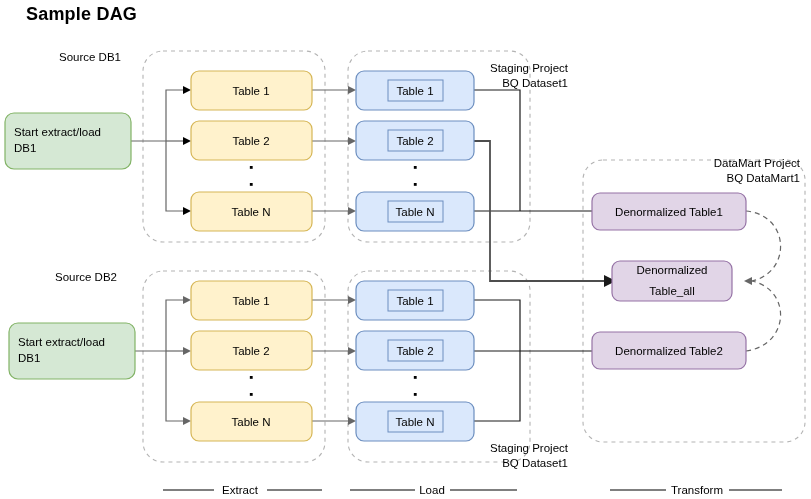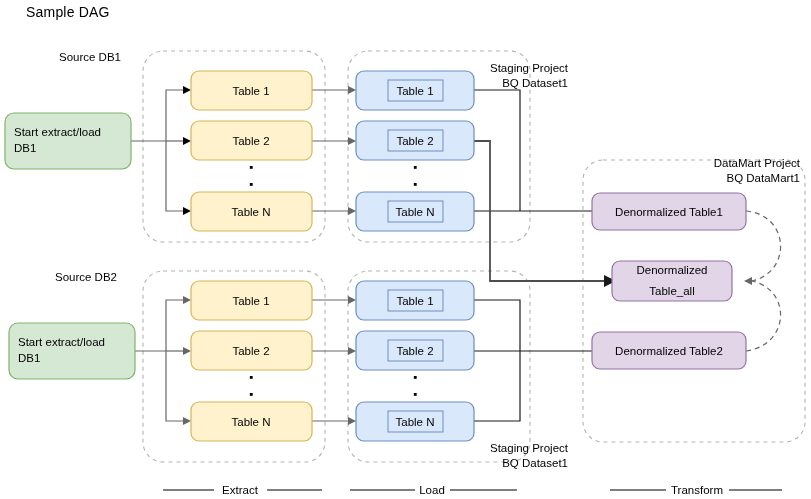--- a/index.html
+++ b/index.html
@@ -1,18 +1,18 @@
 <!DOCTYPE html>
 <html><head>
 <meta charset="utf-8">
 <style>
   html,body{margin:0;padding:0;background:#ffffff;}
   body{width:811px;height:499px;position:relative;overflow:hidden;
        font-family:"Liberation Sans","DejaVu Sans",sans-serif;color:#000;}
-  #page-title{position:absolute;left:26px;top:4px;font-size:14px;font-weight:normal;letter-spacing:.2px;}
+  #page-title{position:absolute;left:26px;top:4px;font-size:18px;font-weight:bold;letter-spacing:.2px;}
   svg#diagram{position:absolute;left:0;top:0;width:811px;height:499px;}
   .dashg{fill:none;stroke:#b3b3b3;stroke-width:1.1;stroke-dasharray:4 4;}
   .lbl{font-family:"Liberation Sans","DejaVu Sans",sans-serif;font-size:11.5px;fill:#000;}
   .lbl-c{text-anchor:middle;}
   .lbl-e{text-anchor:end;}
   .boxtext{font-family:"Liberation Sans","DejaVu Sans",sans-serif;font-size:11.5px;fill:#000;text-anchor:middle;}
   .boxtext-l{font-family:"Liberation Sans","DejaVu Sans",sans-serif;font-size:11.5px;fill:#000;text-anchor:start;}
   .flow{fill:none;stroke:#666666;stroke-width:1.2;}
   .flow-d{fill:none;stroke:#1a1a1a;stroke-width:1.2;}
   .flow-b{fill:none;stroke:#4d4d4d;stroke-width:1.8;}

